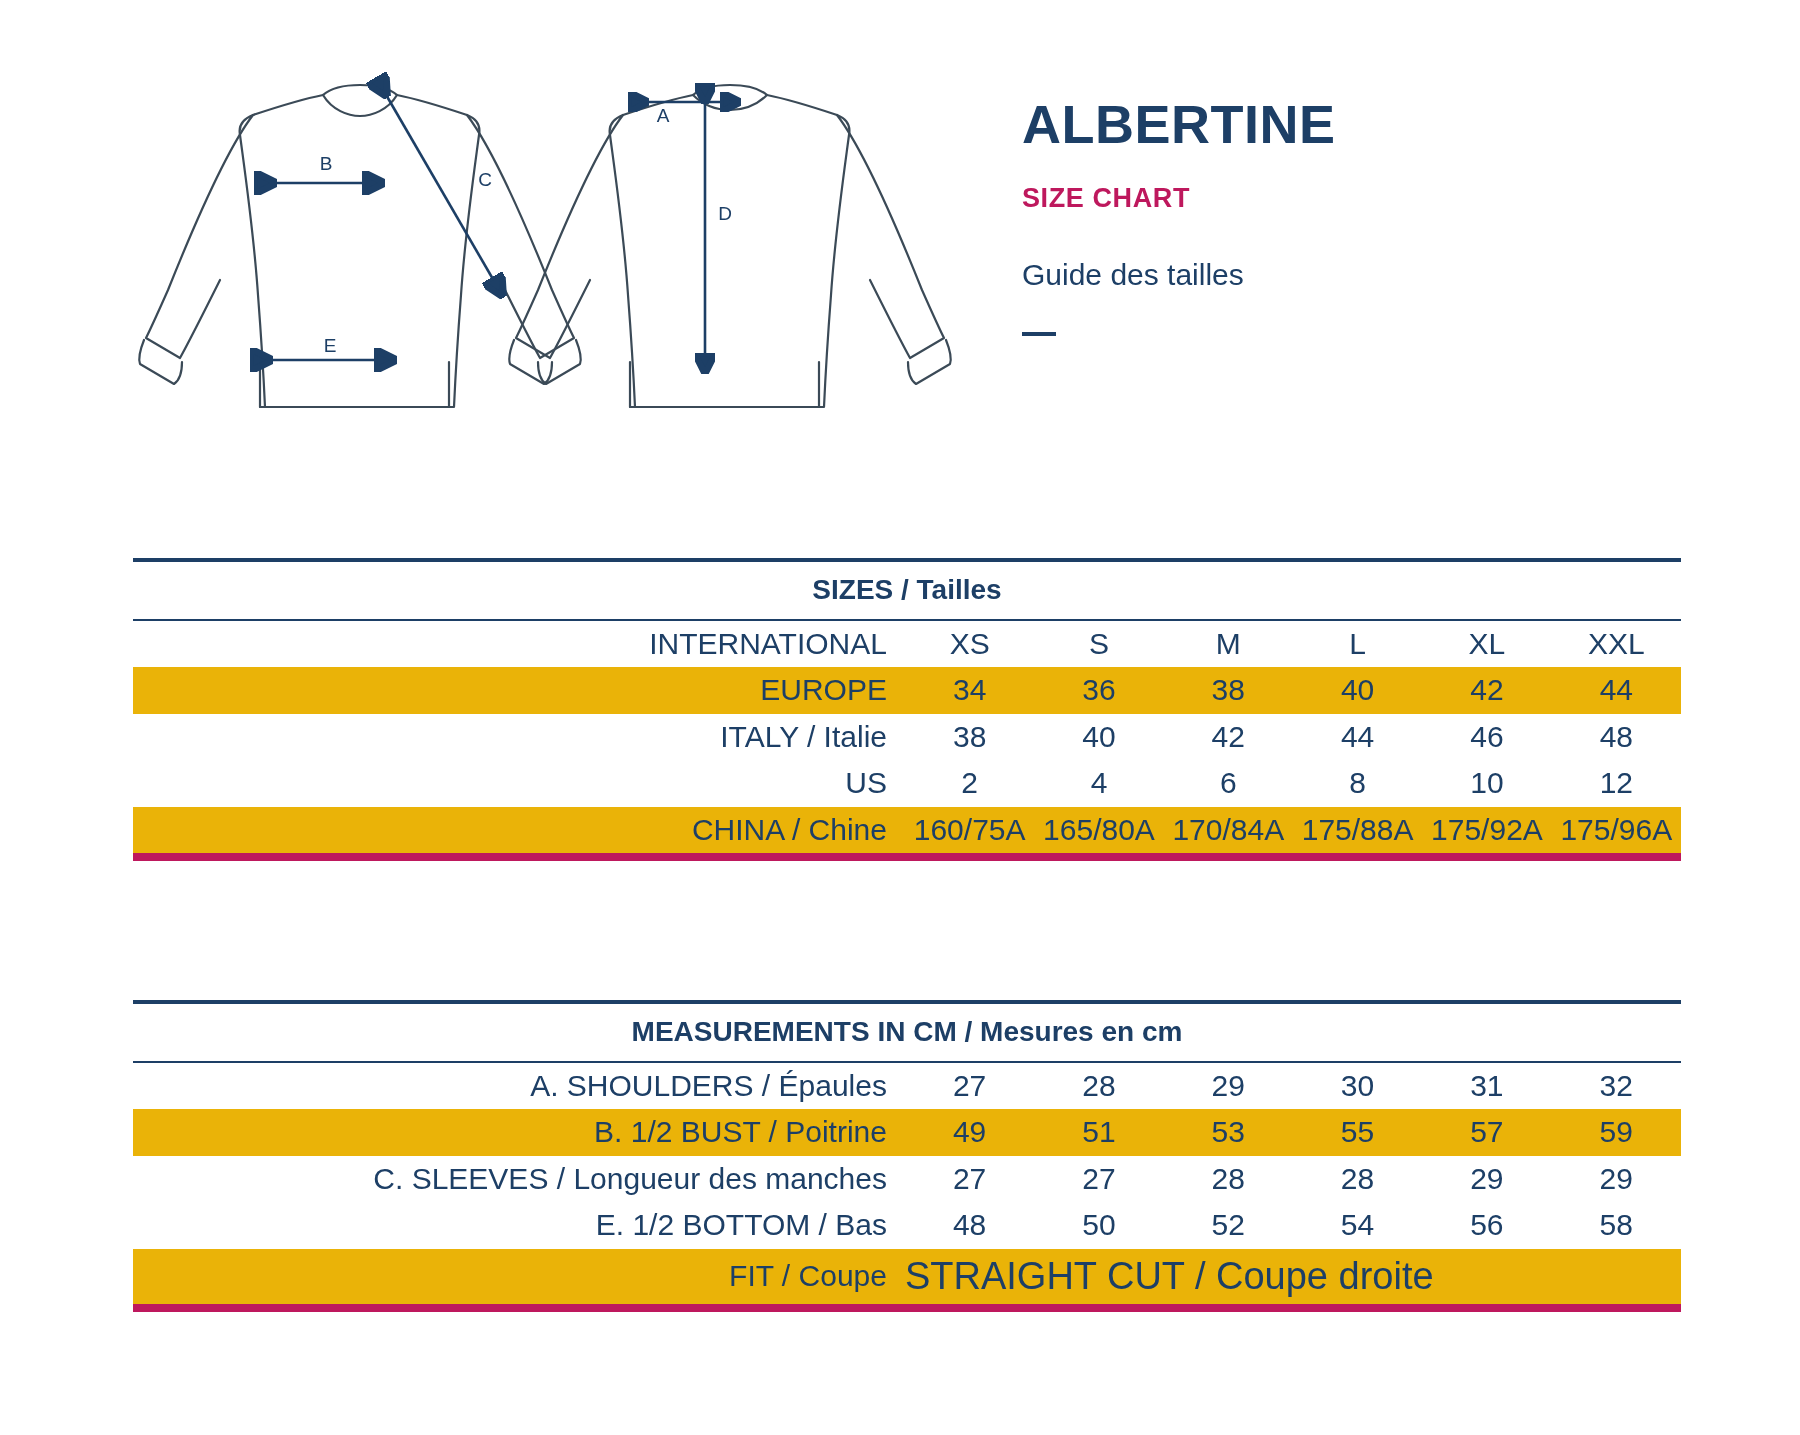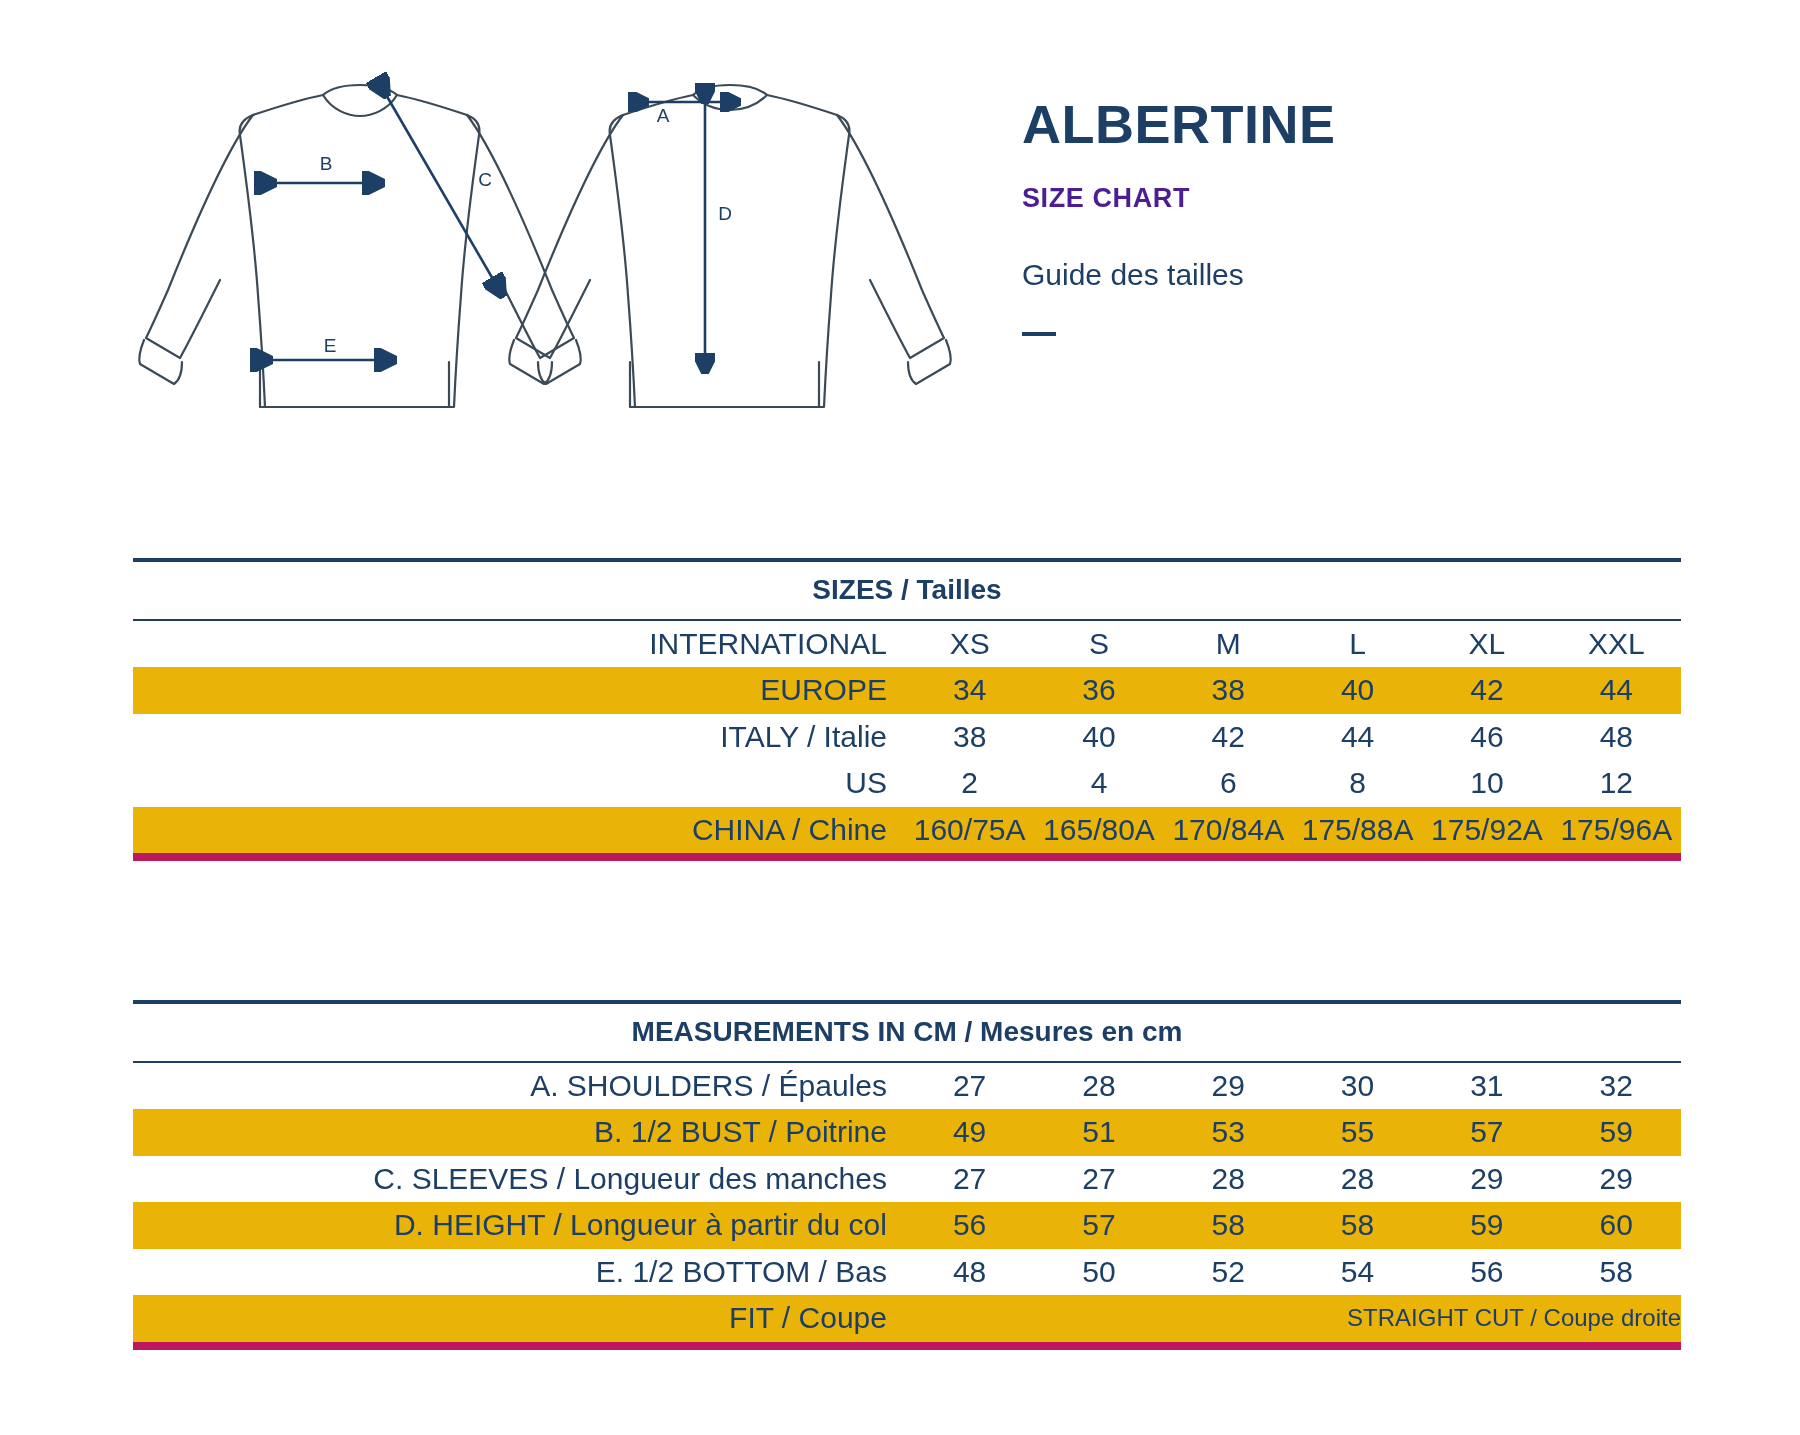--- a/index.html
+++ b/index.html
@@ -49,21 +49,21 @@
     font-weight: bold;
     letter-spacing: 0.5px;
     color: #1d3f66;
     margin: 0 0 30px 0;
     line-height: 1.05;
   }
   .size-chart-label {
     font-size: 27px;
     font-weight: bold;
     letter-spacing: 0.6px;
-    color: #4c1d95;
+    color: #be185d;
     margin: 0 0 44px 0;
   }
   .guide-label {
     font-size: 30px;
     font-weight: normal;
     color: #1d3f66;
     margin: 0 0 40px 0;
   }
   .dash-rule {
     width: 34px;
@@ -117,22 +117,22 @@
   tbody tr.alt td {
     background: #eab308;
   }
   tbody tr.last td {
     border-bottom: 8px solid #be185d;
   }
   td.small-val {
     font-size: 30px;
   }
   td.wide-note {
-    font-size: 24px;
-    text-align: right;
+    font-size: 38px;
+    text-align: left;
   }
 </style>
 </head>
 <body>
 
 <div class="page">
 
   <div class="top">
 
     <div class="illustrations">
@@ -322,29 +322,20 @@
         <tr>
           <td class="row-label">C. SLEEVES / Longueur des manches</td>
           <td>27</td>
           <td>27</td>
           <td>28</td>
           <td>28</td>
           <td>29</td>
           <td>29</td>
         </tr>
 
-        <tr class="alt">
-          <td class="row-label">D. HEIGHT / Longueur à partir du col</td>
-          <td>56</td>
-          <td>57</td>
-          <td>58</td>
-          <td>58</td>
-          <td>59</td>
-          <td>60</td>
-        </tr>
 
         <tr>
           <td class="row-label">E. 1/2 BOTTOM / Bas</td>
           <td>48</td>
           <td>50</td>
           <td>52</td>
           <td>54</td>
           <td>56</td>
           <td>58</td>
         </tr>

